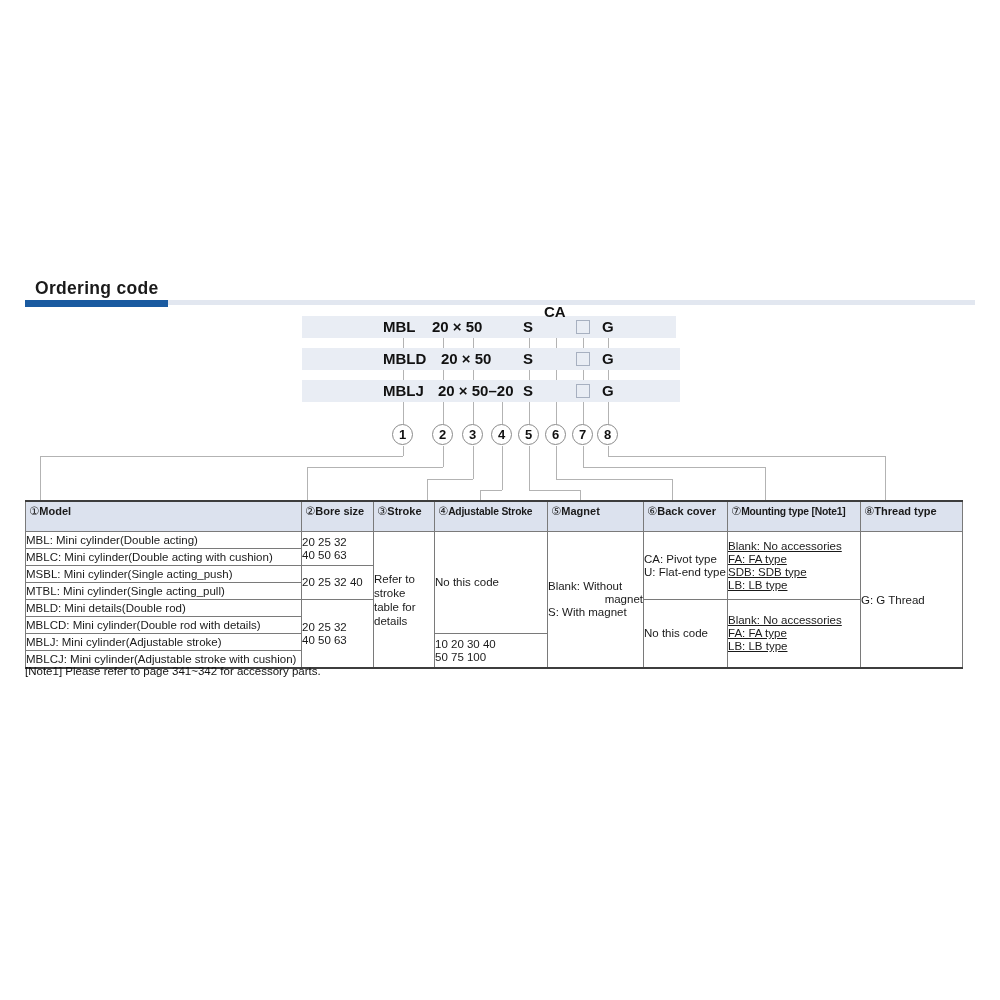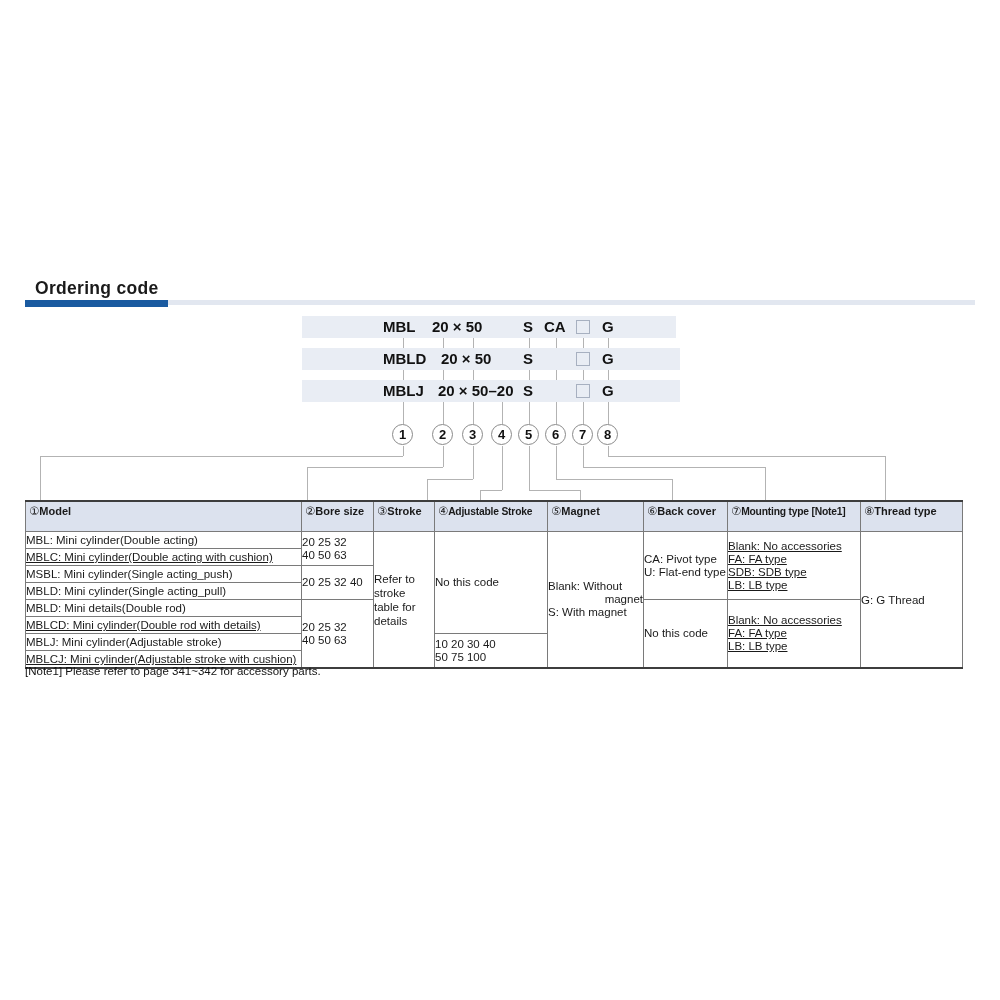--- a/index.html
+++ b/index.html
@@ -35,21 +35,21 @@
     border:1px solid #7a7a7a; vertical-align:middle; overflow:hidden;
   }
   #ordering-table th {
     background:#dce2ee; height:17px; font-size:11px; font-weight:bold;
     text-align:left; padding:0 0 12px 3px; white-space:nowrap;
   }
   #ordering-table th .cnum { font-weight:normal; font-size:11.5px; }
   #ordering-table th:nth-child(4), #ordering-table th:nth-child(7) { font-size:10.3px; letter-spacing:-0.2px; }
   #ordering-table td { height:16px; font-size:11.5px; padding:0; }
   td.model { padding-left:8px; white-space:nowrap; }
-  td.model.small { font-size:10px;text-decoration:underline; }
+  td.model.small { font-size:10px; }
   td.bore { padding-left:5px; white-space:pre-line; line-height:13px; }
   td.stroke { text-align:left; white-space:pre-line; line-height:14px; font-size:11.5px; }
   td.adj { padding-left:10px; white-space:pre-line; line-height:13px; }
   td.magnet { padding:0 4px 0 5px; line-height:13px; }
   td.magnet .r { display:block; text-align:right; }
   td.backcover { padding-left:4px; white-space:pre-line; line-height:13px; font-size:11px; }
   td.backcover.bottom { padding-left:8px; font-size:11.5px; }
   td.mounting { padding-left:6px; white-space:pre-line; line-height:13px; font-size:11px;text-decoration:underline; }
   td.thread { padding-left:8px; }
   
@@ -61,21 +61,21 @@
 <div id="stage">
 
   <div id="title">Ordering code</div>
   <div id="bar-dark" style="background:#1a5aa0;"></div>
   <div id="bar-light" style="background:#e2e7f0;"></div>
 
   <div class="codebar" style="left:302px; top:316px; width:374px;"></div>
   <div class="tok" style="left:383px; top:319px;">MBL</div>
   <div class="tok" style="left:432px; top:319px;">20 × 50</div>
   <div class="tok" style="left:523px; top:319px;">S</div>
-  <div class="tok" style="left:544px; top:319px;">CA</div>
+  <div class="tok" style="left:544px; top:304px;">CA</div>
   <div class="sqr" style="left:576px; top:320px;"></div>
   <div class="tok" style="left:602px; top:319px;">G</div>
 
   <div class="codebar" style="left:302px; top:348px; width:378px;"></div>
   <div class="tok" style="left:383px; top:351px;">MBLD</div>
   <div class="tok" style="left:441px; top:351px;">20 × 50</div>
   <div class="tok" style="left:523px; top:351px;">S</div>
   <div class="sqr" style="left:576px; top:352px;"></div>
   <div class="tok" style="left:602px; top:351px;">G</div>
 
@@ -197,21 +197,21 @@
       <td class="thread" rowspan="8">G: G Thread</td>
     </tr>
     <tr>
       <td class="model small">MBLC: Mini cylinder(Double acting with cushion)</td>
     </tr>
     <tr>
       <td class="model">MSBL: Mini cylinder(Single acting_push)</td>
       <td class="bore" rowspan="2">20 25 32 40</td>
     </tr>
     <tr>
-      <td class="model">MBLD: Mini cylinder(Single acting_pull)</td>
+      <td class="model">MTBL: Mini cylinder(Single acting_pull)</td>
     </tr>
     <tr>
       <td class="model">MBLD: Mini details(Double rod)</td>
       <td class="bore" rowspan="4">20 25 32
 40 50 63</td>
       <td class="backcover bottom" rowspan="4">No this code</td>
       <td class="mounting" rowspan="4">Blank: No accessories
 FA: FA type
 LB: LB type</td>
     </tr>

